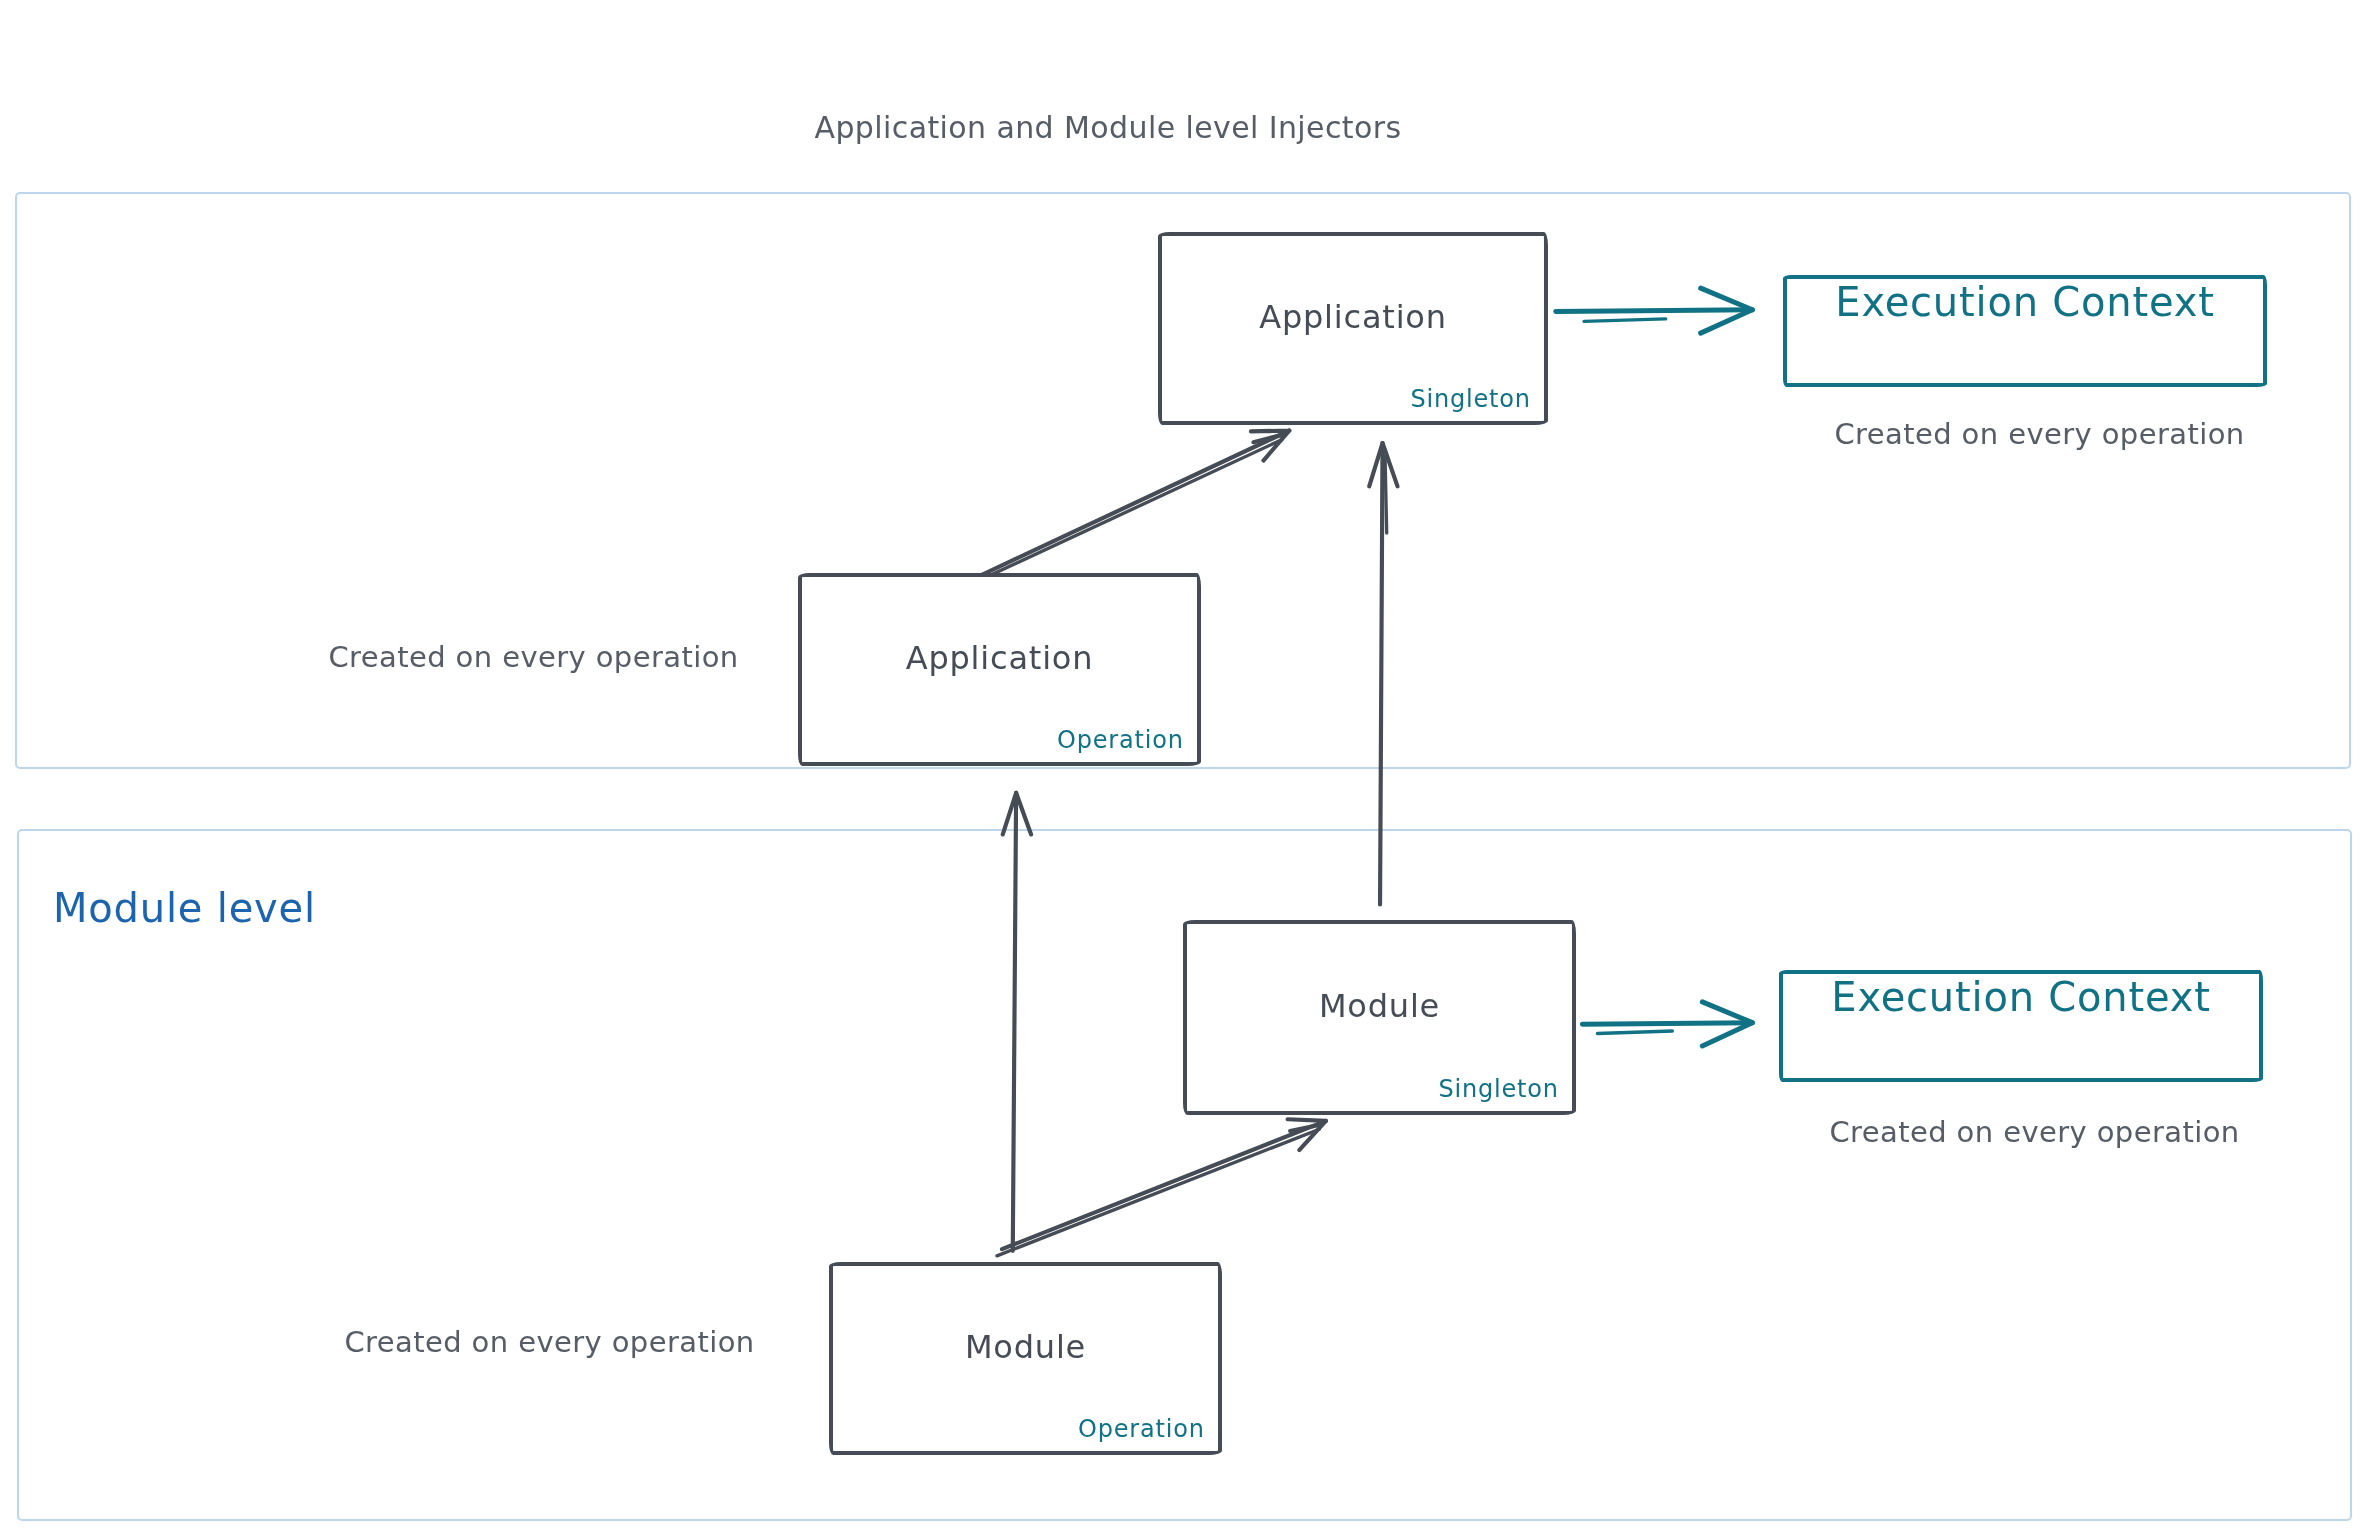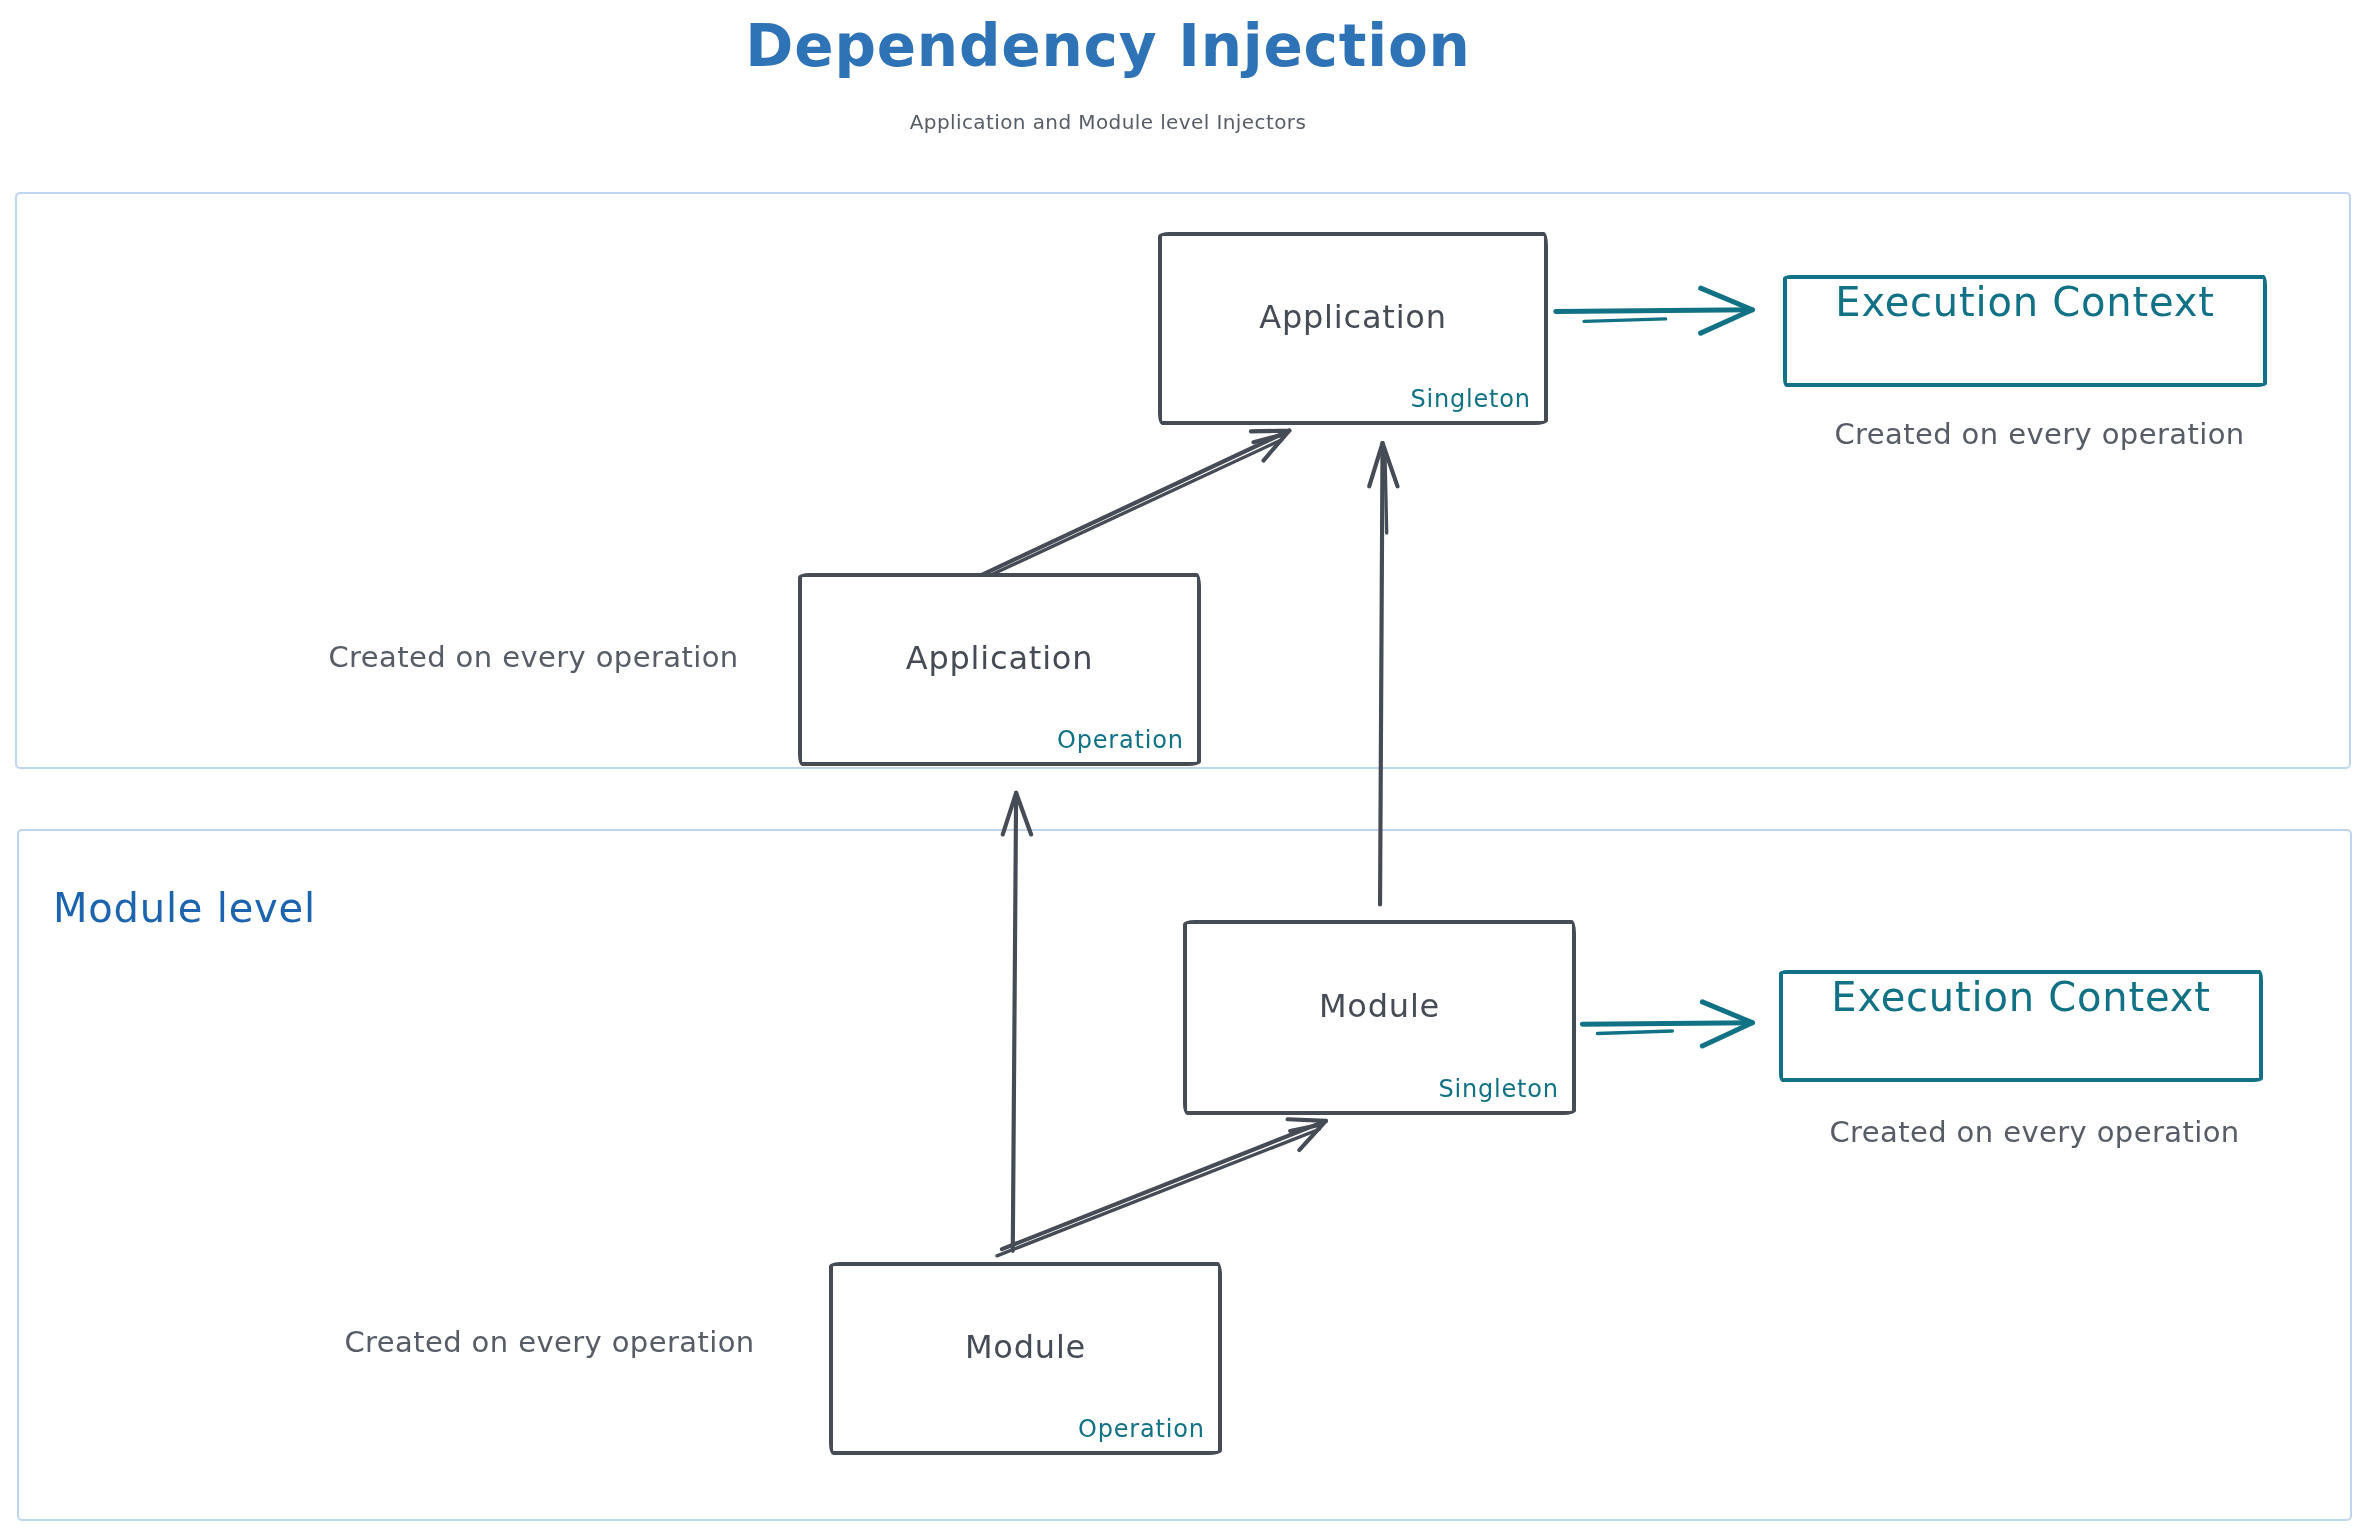--- a/index.html
+++ b/index.html
@@ -18,21 +18,21 @@
     font-family:"DejaVu Sans", sans-serif;
     overflow:hidden;
   }
   .title{
     position:absolute;left:700px;top:11.7px;width:816px;
     text-align:center;font-size:58px;font-weight:bold;
     color:var(--title-blue);letter-spacing:0.8px;z-index:2;
   }
   .subtitle{
     position:absolute;left:700px;top:110px;width:816px;
-    text-align:center;font-size:20px;font-weight:500;
+    text-align:center;font-size:30px;font-weight:500;
     color:var(--caption-gray);letter-spacing:0.4px;z-index:2;
   }
   .section{
     position:absolute;border:2.5px solid var(--container-border);
     border-radius:5px;z-index:0;background:transparent;
   }
   .section-app{left:15px;top:192px;width:2332px;height:573px;}
   .section-module{left:16.7px;top:829px;width:2331px;height:688px;}
   .section-label{
     position:absolute;font-size:40px;font-weight:500;
@@ -88,21 +88,20 @@
   .stroke-teal{stroke:var(--teal);}
   .w4{stroke-width:4px;}
   .w5{stroke-width:5px;}
   .w6{stroke-width:6px;}
 </style>
 </head>
 <body>
 
 <div class="canvas">
 
-  <div class="title">Dependency Injection</div>
   <div class="subtitle">Application and Module level Injectors</div>
 
   <div class="section section-app"></div>
   <div class="section section-module"></div>
 
   <div class="section-label label-module">Module level</div>
 
   <svg class="arrows" width="2377" height="1534" viewBox="0 0 2854 1842">
     <g>
       <path class="stroke-dark w5" d="M1175,692 L1548,517"></path>

